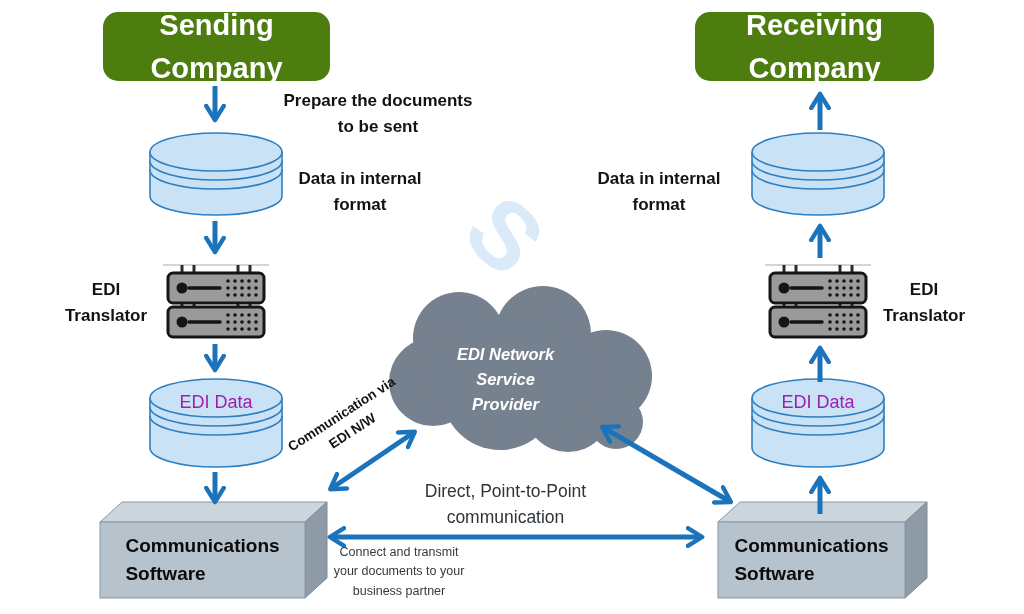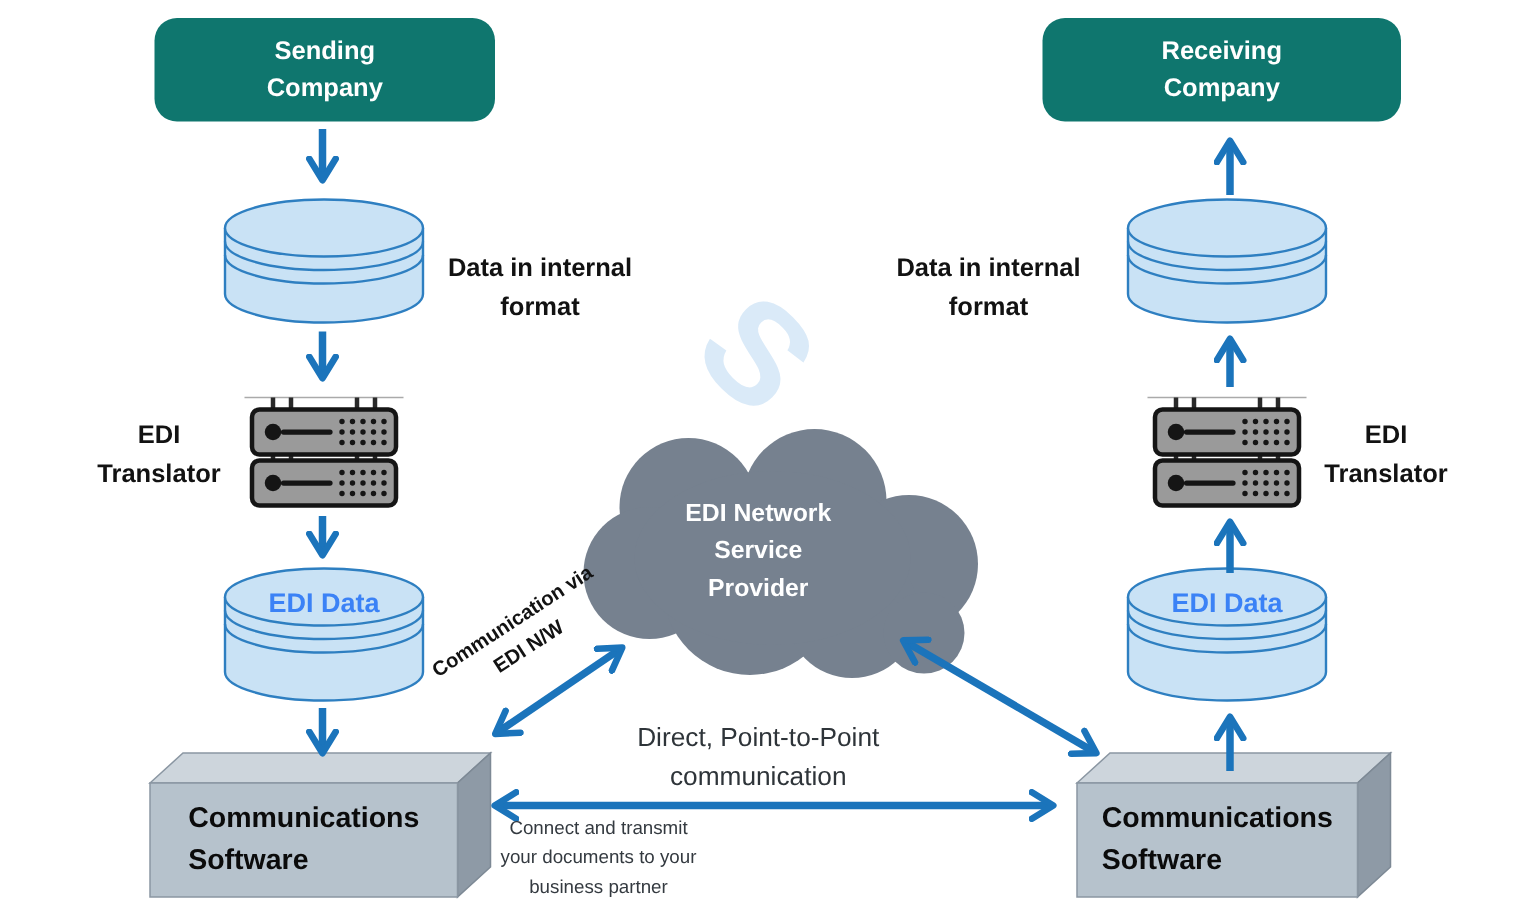--- a/index.html
+++ b/index.html
@@ -7,34 +7,34 @@
     position:relative;width:1024px;height:614px;background:#ffffff;overflow:hidden;
     font-family:"Liberation Sans",sans-serif;
   }
   .layer{position:absolute;left:0;top:0;}
   .lbl{
     position:absolute;white-space:pre-line;text-align:center;color:#121212;
     font-family:"Liberation Sans",sans-serif;
   }
   .company{
     position:absolute;display:flex;align-items:center;justify-content:center;
-    background:#0f766e;border-radius:15px;color:#ffffff;font-weight:700;
-    font-size:17px;line-height:1.45;text-align:center;white-space:pre-line;
+    background:#4d7c0f;border-radius:15px;color:#ffffff;font-weight:700;
+    font-size:29px;line-height:1.45;text-align:center;white-space:pre-line;
   }
   .note{font-size:17px;font-weight:700;line-height:1.5;}
   .software{
     position:absolute;display:flex;align-items:center;justify-content:center;
     color:#0b0b0b;font-weight:700;font-size:19px;line-height:1.5;text-align:left;
     white-space:pre-line;
   }
   .cloudlbl{color:#ffffff;font-weight:700;font-size:16.5px;line-height:1.5;}
   .vialbl{font-size:13.5px;font-weight:700;transform:rotate(-33deg);line-height:1.45;}
   .directlbl{font-size:17.5px;color:#2e3439;line-height:1.5;font-weight:400;}
   .connectlbl{font-size:12.5px;color:#343a40;line-height:1.55;font-weight:400;}
-  .edidata{font-size:18px;font-weight:700;color:#3b82f6;}
+  .edidata{font-size:18px;font-weight:400;color:#a21caf;}
 
   
   .cylfill{fill:#C9E2F5;stroke:#2E7FC1;stroke-width:1.6;}
   .cylline{fill:none;stroke:#2E7FC1;stroke-width:1.6;}
   .cloud{fill:#76818F;stroke:none;}
   .arrow{stroke:#1B74BB;stroke-width:5;fill:none;}
   .unit{fill:#9a9a9a;stroke:#151515;stroke-width:3;}
   .knob{fill:#151515;}
   .kline{stroke:#151515;stroke-width:3.5;stroke-linecap:round;}
   .pin{stroke:#2a2a2a;stroke-width:3;}
@@ -154,20 +154,22 @@
     <line class="arrow" x1="332" y1="488" x2="413" y2="433" marker-start="url(#ah)" marker-end="url(#ah)"></line>
     <line class="arrow" x1="604" y1="428" x2="729" y2="501" marker-start="url(#ah)" marker-end="url(#ah)"></line>
     <line class="arrow" x1="332" y1="537" x2="700" y2="537" marker-start="url(#ah)" marker-end="url(#ah)"></line>
   </svg>
 
   <div class="company" style="left:103px;top:12px;width:227px;height:69px;">Sending
 Company</div>
   <div class="company" style="left:695px;top:12px;width:239px;height:69px;">Receiving
 Company</div>
 
+  <div class="lbl note" style="left:258px;top:88px;width:240px;">Prepare the documents
+to be sent</div>
 
   <div class="lbl note" style="left:270px;top:166px;width:180px;">Data in internal
 format</div>
 
   <div class="lbl note" style="left:578px;top:166px;width:162px;">Data in internal
 format</div>
 
   <div class="lbl note" style="left:50px;top:277px;width:112px;">EDI
 Translator</div>
 
@@ -177,21 +179,21 @@
   <div class="lbl edidata" style="left:151px;top:392px;width:130px;">EDI Data</div>
 
   <div class="lbl edidata" style="left:753px;top:392px;width:130px;">EDI Data</div>
 
   <div class="software" style="left:100px;top:522px;width:205px;height:76px;">Communications
 Software</div>
 
   <div class="software" style="left:718px;top:522px;width:187px;height:76px;">Communications
 Software</div>
 
-  <div class="lbl cloudlbl" style="left:433px;top:330px;width:145px;">EDI Network
+  <div class="lbl cloudlbl" style="left:433px;top:342px;width:145px;font-style:italic;">EDI Network
 Service
 Provider</div>
 
   <div class="lbl vialbl" style="left:272px;top:403px;width:150px;">Communication via
 EDI N/W</div>
 
   <div class="lbl directlbl" style="left:388px;top:478px;width:235px;">Direct, Point-to-Point
 communication</div>
 
   <div class="lbl connectlbl" style="left:315px;top:543px;width:168px;">Connect and transmit

